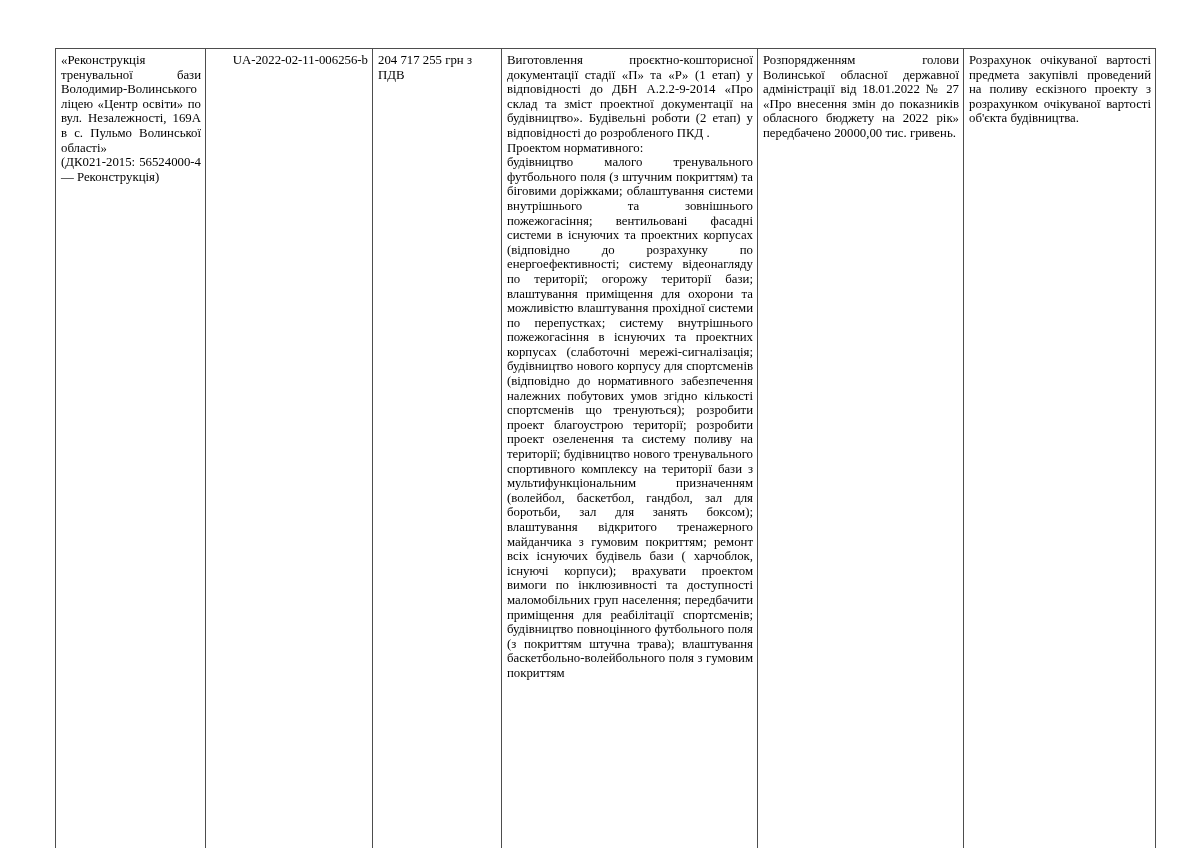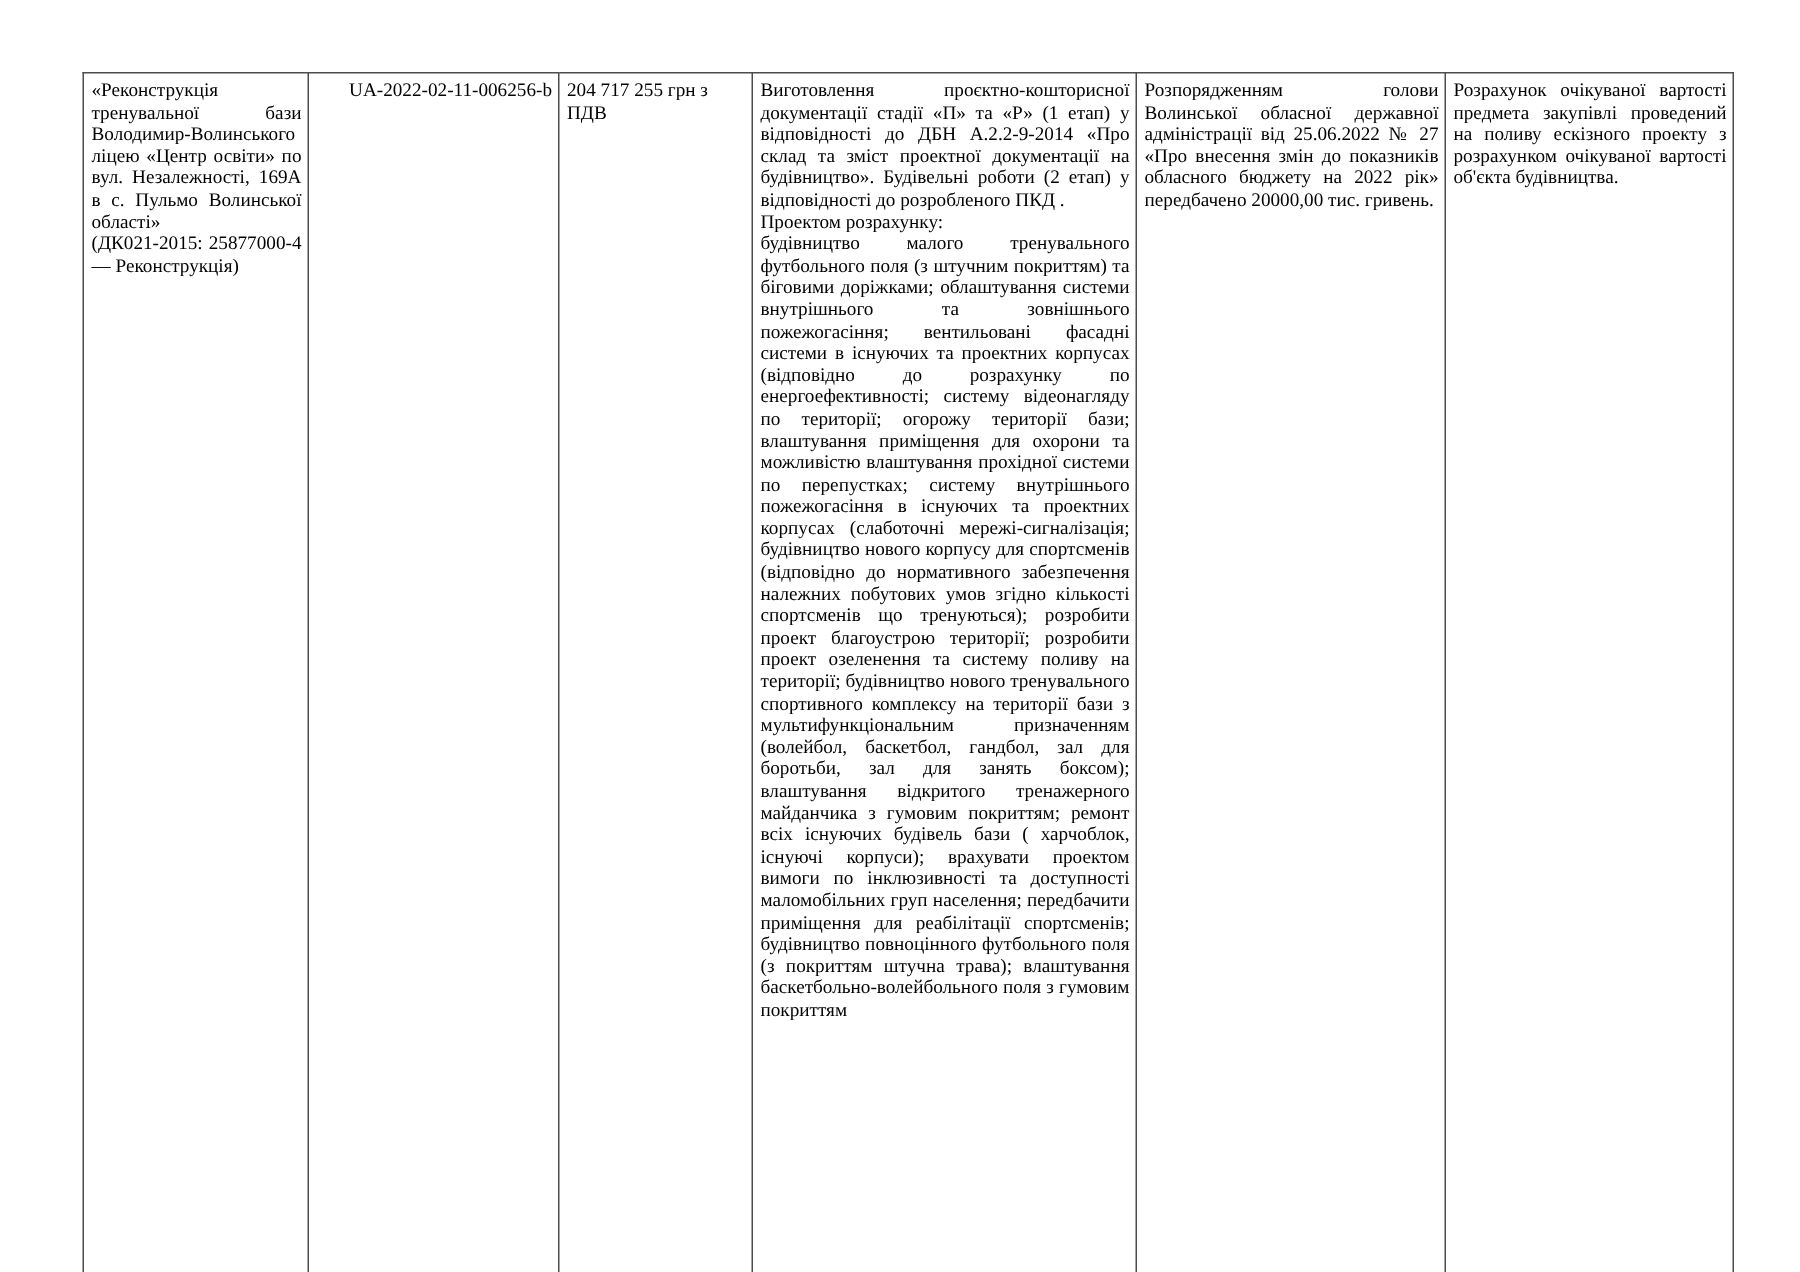--- a/index.html
+++ b/index.html
@@ -52,35 +52,35 @@
       <col style="width:167px">
       <col style="width:129px">
       <col style="width:256px">
       <col style="width:206px">
       <col style="width:192px">
     </colgroup>
     <tbody>
       <tr class="doc-row">
         <td class="cell-object-name">
           <p class="ta-j">«Реконструкція тренувальної бази Володимир-Волинського ліцею «Центр освіти» по вул. Незалежності, 169А в с. Пульмо Волинської області»</p>
-          <p class="ta-j">(ДК021-2015: 25877000-4 — Реконструкція)</p>
+          <p class="ta-j">(ДК021-2015: 56524000-4 — Реконструкція)</p>
         </td>
         <td class="cell-tender-id">
           <p>UA-2022-02-11-006256-b</p>
         </td>
         <td class="cell-expected-value">
           <p>204 717 255 грн з ПДВ</p>
         </td>
         <td class="cell-description">
           <p class="ta-j">Виготовлення проєктно-кошторисної документації стадії «П» та «Р» (1 етап) у відповідності до ДБН А.2.2-9-2014 «Про склад та зміст проектної документації на будівництво». Будівельні роботи (2 етап) у відповідності до розробленого ПКД .</p>
-          <p>Проектом розрахунку:</p>
+          <p>Проектом нормативного:</p>
           <p class="ta-j">будівництво малого тренувального футбольного поля (з штучним покриттям) та біговими доріжками; облаштування системи внутрішнього та зовнішнього пожежогасіння; вентильовані фасадні системи в існуючих та проектних корпусах (відповідно до розрахунку по енергоефективності; систему відеонагляду по території; огорожу території бази; влаштування приміщення для охорони та можливістю влаштування прохідної системи по перепустках; систему внутрішнього пожежогасіння в існуючих та проектних корпусах (слаботочні мережі-сигналізація; будівництво нового корпусу для спортсменів (відповідно до нормативного забезпечення належних побутових умов згідно кількості спортсменів що тренуються); розробити проект благоустрою території; розробити проект озеленення та систему поливу на території; будівництво нового тренувального спортивного комплексу на території бази з мультифункціональним призначенням (волейбол, баскетбол, гандбол, зал для боротьби, зал для занять боксом); влаштування відкритого тренажерного майданчика з гумовим покриттям; ремонт всіх існуючих будівель бази ( харчоблок, існуючі корпуси); врахувати проектом вимоги по інклюзивності та доступності маломобільних груп населення; передбачити приміщення для реабілітації спортсменів; будівництво повноцінного футбольного поля (з покриттям штучна трава); влаштування баскетбольно-волейбольного поля з гумовим покриттям</p>
         </td>
         <td class="cell-budget">
-          <p class="ta-j">Розпорядженням голови Волинської обласної державної адміністрації від 25.06.2022 № 27 «Про внесення змін до показників обласного бюджету на 2022 рік» передбачено 20000,00 тис. гривень.</p>
+          <p class="ta-j">Розпорядженням голови Волинської обласної державної адміністрації від 18.01.2022 № 27 «Про внесення змін до показників обласного бюджету на 2022 рік» передбачено 20000,00 тис. гривень.</p>
         </td>
         <td class="cell-calculation">
           <p class="ta-j">Розрахунок очікуваної вартості предмета закупівлі проведений на поливу ескізного проекту з розрахунком очікуваної вартості об'єкта будівництва.</p>
         </td>
       </tr>
     </tbody>
   </table>
 </div>
 
 </body></html>

